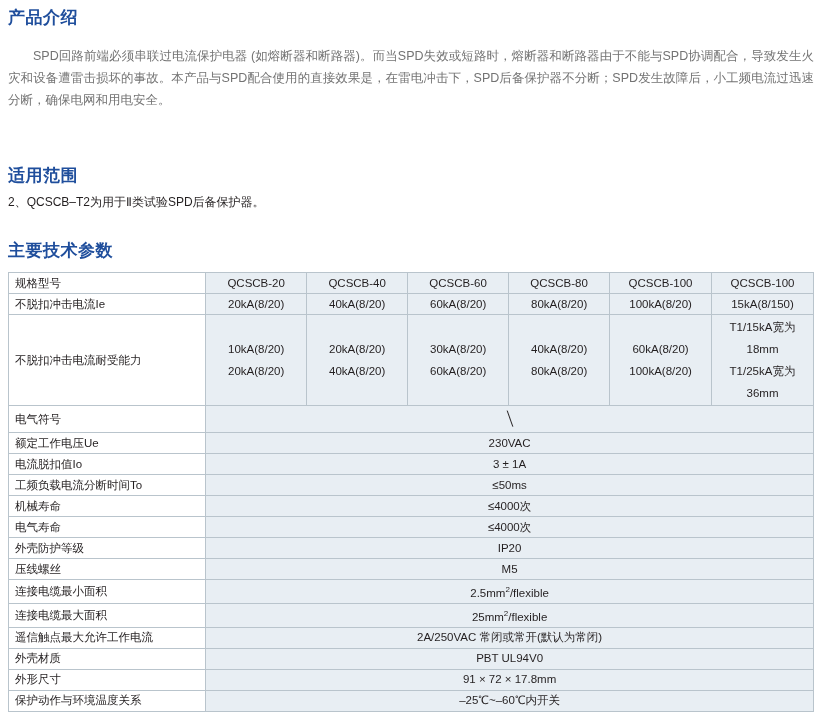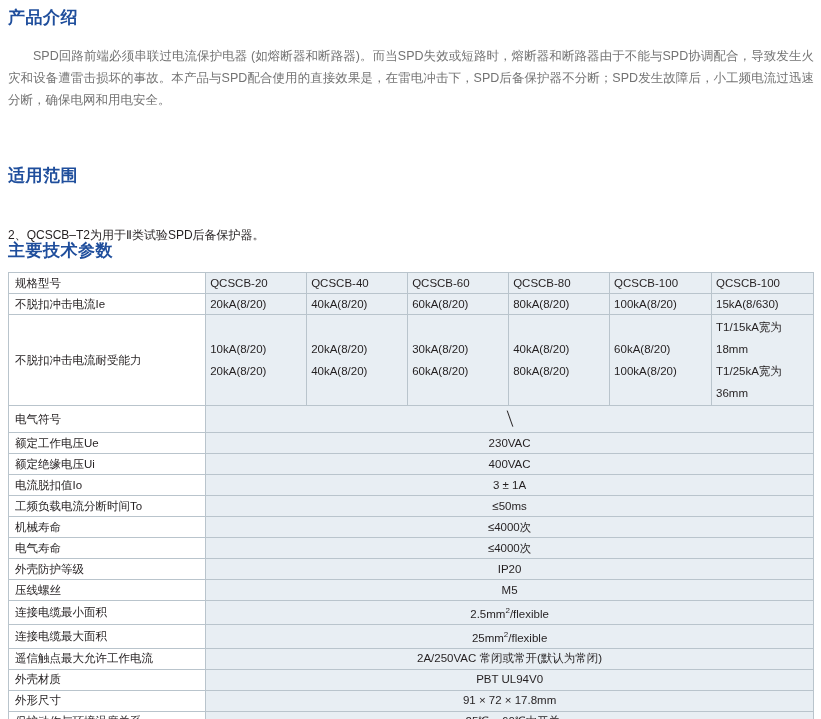--- a/index.html
+++ b/index.html
@@ -44,21 +44,21 @@
     color: #737373;
   }
   .scope-line {
     position: absolute;
     left: 8px;
     font-size: 12px;
     line-height: 18px;
     color: #231f20;
   }
   #scope-0 { top: 168px; }
-  #scope-1 { top: 193px; margin-top: 33px; }
+  #scope-1 { top: 193px; }
 
   table.spec {
     position: absolute;
     left: 8px;
     top: 272px;
     width: 806px;
     border-collapse: collapse;
     font-size: 11.5px;
     color: #231f20;
   }
@@ -69,21 +69,21 @@
     vertical-align: middle;
   }
   table.spec tr { height: 21px; }
   table.spec td.label {
     width: 215px;
     text-align: left;
     padding-left: 6px;
     background: #ffffff;
   }
   table.spec td.val {
-    text-align: left;
+    text-align: center;
     background: #e8eef3;
     width: 98px;
   }
   table.spec td.val-merge {
     text-align: center;
     background: #e8eef3;
   }
   table.spec tr.head td.val {
     background: #e8eef3;
     font-weight: normal;
@@ -130,21 +130,21 @@
         <td class="val">QCSCB-100</td>
       </tr>
 
       <tr>
         <td class="label">不脱扣冲击电流Ie</td>
         <td class="val">20kA(8/20)</td>
         <td class="val">40kA(8/20)</td>
         <td class="val">60kA(8/20)</td>
         <td class="val">80kA(8/20)</td>
         <td class="val">100kA(8/20)</td>
-        <td class="val">15kA(8/630)</td>
+        <td class="val">15kA(8/150)</td>
       </tr>
 
       <tr>
         <td class="label">不脱扣冲击电流耐受能力</td>
         <td class="val twoline">
           <div>10kA(8/20)</div>
           <div>20kA(8/20)</div>
         </td>
         <td class="val twoline">
           <div>20kA(8/20)</div>
@@ -173,24 +173,20 @@
         <td class="val-merge symbol-cell" colspan="6">
           <span class="symbol-mark">╲</span>
         </td>
       </tr>
 
       <tr>
         <td class="label">额定工作电压Ue</td>
         <td class="val-merge" colspan="6">230VAC</td>
       </tr>
       <tr>
-        <td class="label">额定绝缘电压Ui</td>
-        <td class="val-merge" colspan="6">400VAC</td>
-      </tr>
-      <tr>
         <td class="label">电流脱扣值Io</td>
         <td class="val-merge" colspan="6">3 ± 1A</td>
       </tr>
       <tr>
         <td class="label">工频负载电流分断时间To</td>
         <td class="val-merge" colspan="6">≤50ms</td>
       </tr>
       <tr>
         <td class="label">机械寿命</td>
         <td class="val-merge" colspan="6">≤4000次</td>

